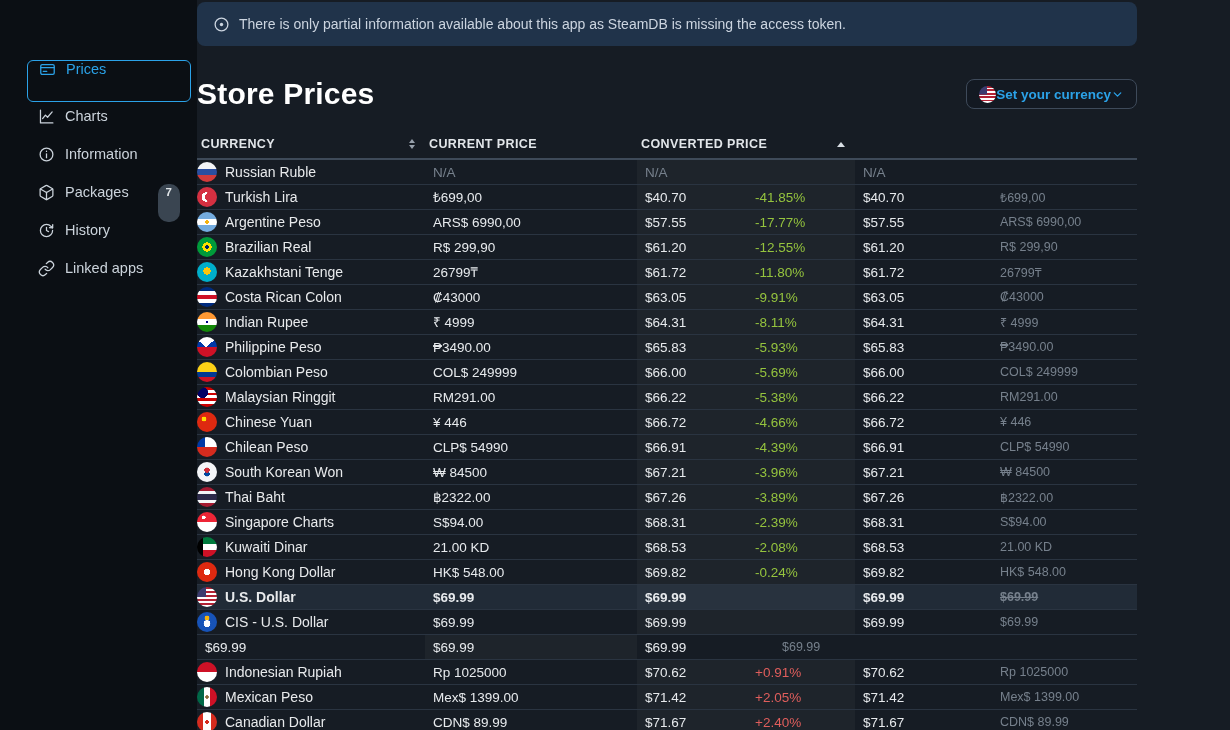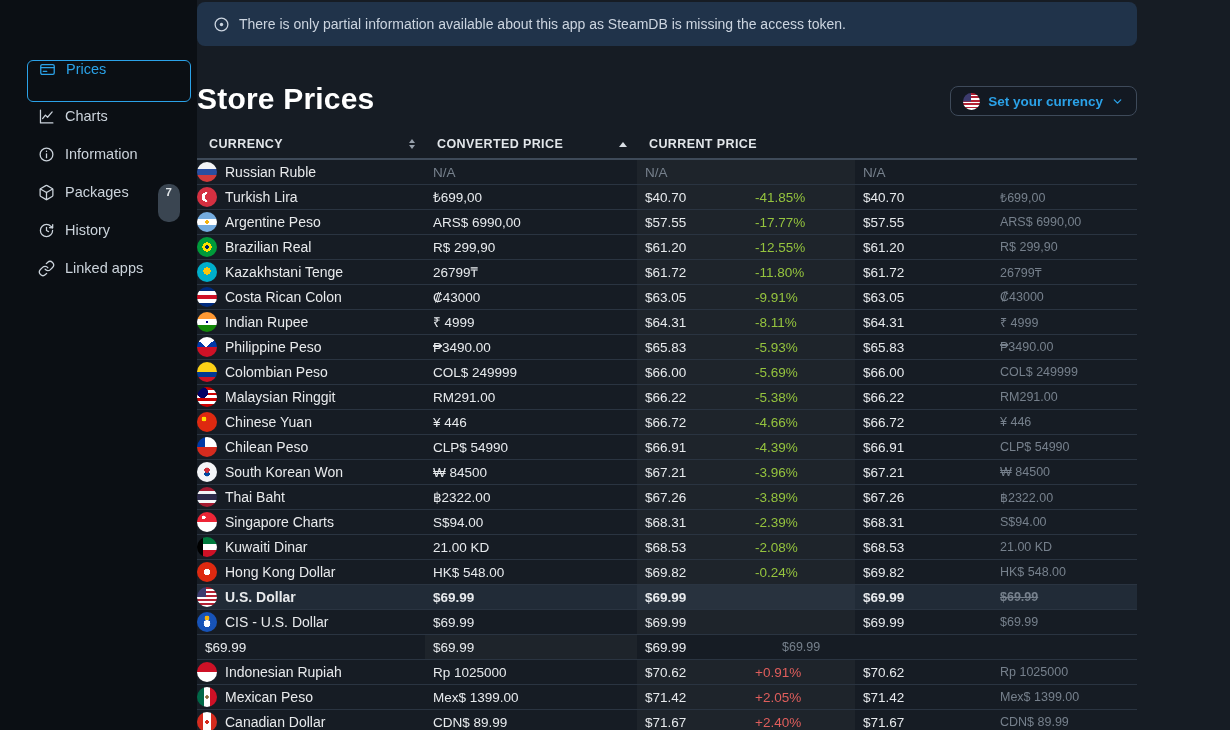--- a/index.html
+++ b/index.html
@@ -15,32 +15,32 @@
     stroke-linecap:round; stroke-linejoin:round; flex:0 0 auto; }
   .badge { margin-left:auto; background:#3a4551; color:#e3e7ea; font-size:11.5px; font-weight:700;
     border-radius:10px; padding:2px 8px; }
 
   
   .main { position:absolute; left:197px; top:0; width:940px; }
   .banner { margin-top:2px; height:44px; background:#20334a; border-radius:8px;
     display:flex; align-items:center; gap:9px; padding:0 16px; color:#ccd5e0; font-size:14px; }
   .bicon { width:17px; height:17px; stroke:#ccd5e0; fill:none; stroke-width:1.8; flex:0 0 auto; }
 
-  .page-head { display:flex; align-items:flex-end; justify-content:space-between; margin-top:26px; height:44px; }
+  .page-head { display:flex; align-items:center; justify-content:space-between; margin-top:26px; height:44px; }
   .title { font-size:30px; font-weight:600; color:#ffffff; letter-spacing:.2px; }
-  .cur-btn { display:flex; align-items:center; gap:8px; height:30px; padding:0 12px;
+  .cur-btn { display:flex; align-items:center; height:30px; padding:0 12px;
     background:#131922; border:1px solid #3e4a5a; border-radius:8px; cursor:pointer;
     color:#2ba2e8; font-size:13.5px; font-weight:700; font-family:inherit; }
   .chev { width:13px; height:13px; stroke:#2ba2e8; fill:none; stroke-width:2.4; stroke-linecap:round; stroke-linejoin:round; }
 
   
   .table { margin-top:14px; }
   .thead { display:grid; grid-template-columns:228px 212px 218px 282px; height:30px;
     border-bottom:2px solid #3e4a59; }
-  .th { display:flex; align-items:center; justify-content:space-between; padding:0 10px 0 12px;
+  .th { display:flex; align-items:center; justify-content:space-between; padding:0 10px 0 4px;
     font-size:12.5px; font-weight:700; color:#e2e6ea; letter-spacing:.4px; cursor:pointer; }
   .sort { display:flex; flex-direction:column; align-items:center; gap:2px; }
   .tri { width:0; height:0; border-left:3.5px solid transparent; border-right:3.5px solid transparent; display:block; }
   .tri.up   { border-bottom:4.5px solid #97a0ab; }
   .tri.down { border-top:4.5px solid #97a0ab; }
   .tri.big  { border-left-width:4.5px; border-right-width:4.5px; border-bottom-width:5.5px; border-bottom-color:#d9dfe5; }
 
   .tr { display:grid; grid-template-columns:228px 212px 218px 282px; height:25px; border-bottom:1px solid #2a3441; }
   .tr.hl { background:#212b37; }
   .td { display:flex; align-items:center; font-size:13.5px; }
@@ -203,28 +203,28 @@
   <div class="table">
     <div class="thead">
       <div class="th">
         <span>CURRENCY</span>
         <span class="sort">
             <i class="tri up"></i>
             <i class="tri down"></i>
           </span>
       </div>
       <div class="th">
+        <span>CURRENT PRICE</span>
+      </div>
+      <div class="th">
         <span>CONVERTED PRICE</span>
         <span class="sort">
             <i class="tri up big"></i>
           </span>
       </div>
-      <div class="th">
-        <span>CURRENT PRICE</span>
-      </div>
     </div>
     <div id="tbody">
   <div class="tr">
     <div class="td c-currency">
       <span class="flag flag-ru"></span>
       <span class="cname">Russian Ruble</span>
     </div>
     <div class="td c-current na">N/A</div>
     <div class="td c-conv">
       <span class="conv na">N/A</span>

